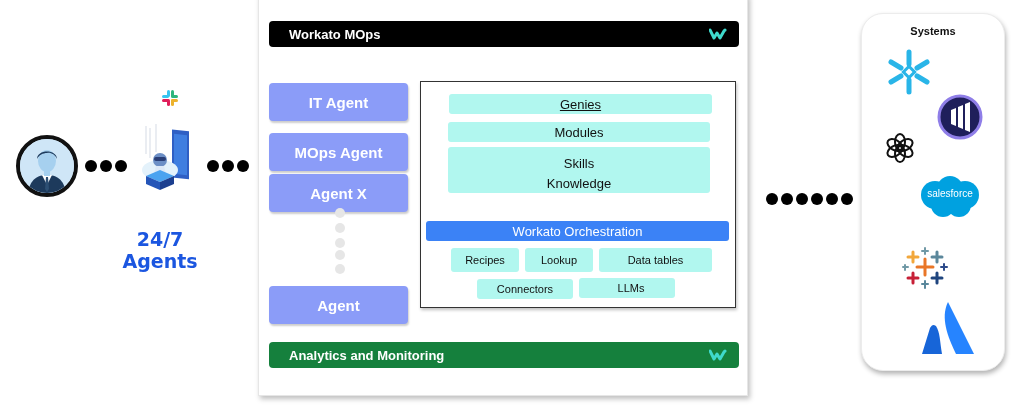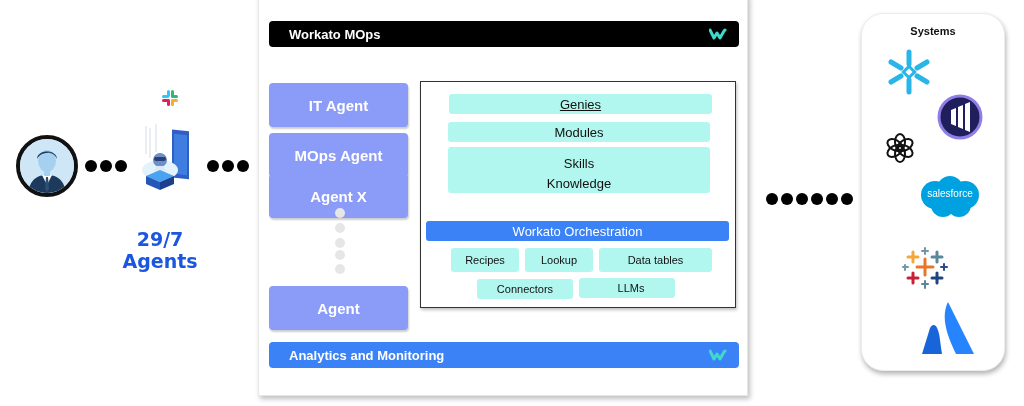--- a/index.html
+++ b/index.html
@@ -13,24 +13,24 @@
   .dot { width: 12px; height: 12px; border-radius: 50%; background: #000; display: inline-block; margin-right: 3px; }
   .dots-row { display: flex; align-items: center; }
   .avail-text { left: 95px; top: 228px; width: 130px; text-align: center; color: #1b56e0;
     font-weight: bold; font-size: 19px; line-height: 22px; }
 
   
   .main-panel { left: 258px; top: -6px; width: 490px; height: 402px; background: #fff;
     border: 1px solid #e6e6e6; box-shadow: 2px 3px 5px rgba(0,0,0,0.25); }
   .header-bar { left: 269px; top: 21px; width: 470px; height: 26px; background: #000; border-radius: 4px;
     display: flex; align-items: center; justify-content: space-between; padding: 0 12px 0 20px; }
-  .header-bar.bottom { top: 342px; background: #3b82f6; }
+  .header-bar.bottom { top: 342px; background: #15803d; }
   .header-title { color: #fff; font-weight: bold; font-size: 13px; font-family: "Liberation Sans", sans-serif; }
 
-  .agent-btn { left: 269px; width: 139px; height: 44px; background: #8b9cf8; border-radius: 4px;
+  .agent-btn { left: 269px; width: 139px; height: 38px; background: #8b9cf8; border-radius: 4px;
     box-shadow: 1px 2px 2px rgba(0,0,0,0.2); color: #fff; font-weight: bold; font-size: 15px;
     display: flex; align-items: center; justify-content: center; font-family: "Liberation Sans", sans-serif; }
   .vdot { left: 335px; width: 10px; height: 10px; border-radius: 50%; background: #e6e6e6; }
 
   .inner-box { left: 420px; top: 81px; width: 316px; height: 227px; border: 1.5px solid #333;
     box-shadow: 1px 2px 3px rgba(0,0,0,0.25); background: #fff; }
   .cyan-row { background: #b1f7ef; border-radius: 3px; color: #111; font-size: 13px;
     display: flex; align-items: center; justify-content: center; font-family: "Liberation Sans", sans-serif; }
   .orch-bar { left: 426px; top: 221px; width: 303px; height: 20px; background: #3b82f6; border-radius: 3px;
     color: #fff; font-size: 13px; display: flex; align-items: center; justify-content: center;
@@ -94,21 +94,21 @@
   </svg>
 </div>
 
 <div class="abs dots-row" style="left:207px; top:160px;">
   <span class="dot"></span>
     <span class="dot"></span>
     <span class="dot" style="margin-right:0"></span>
 </div>
 
 <div class="abs avail-text">
-  <div>29/7</div>
+  <div>24/7</div>
   <div>Agents</div>
 </div>
 
 <div class="abs main-panel"></div>
 
 <div class="abs header-bar">
   <span class="header-title">Workato MOps</span>
   <span>
     <svg width="18" height="12" viewBox="0 0 18 12">
       <path d="M1 2 L5 10 L8 5 L11 10 L15 3" stroke="#3fd9cc" stroke-width="3" fill="none" stroke-linejoin="round" stroke-linecap="round"></path>

